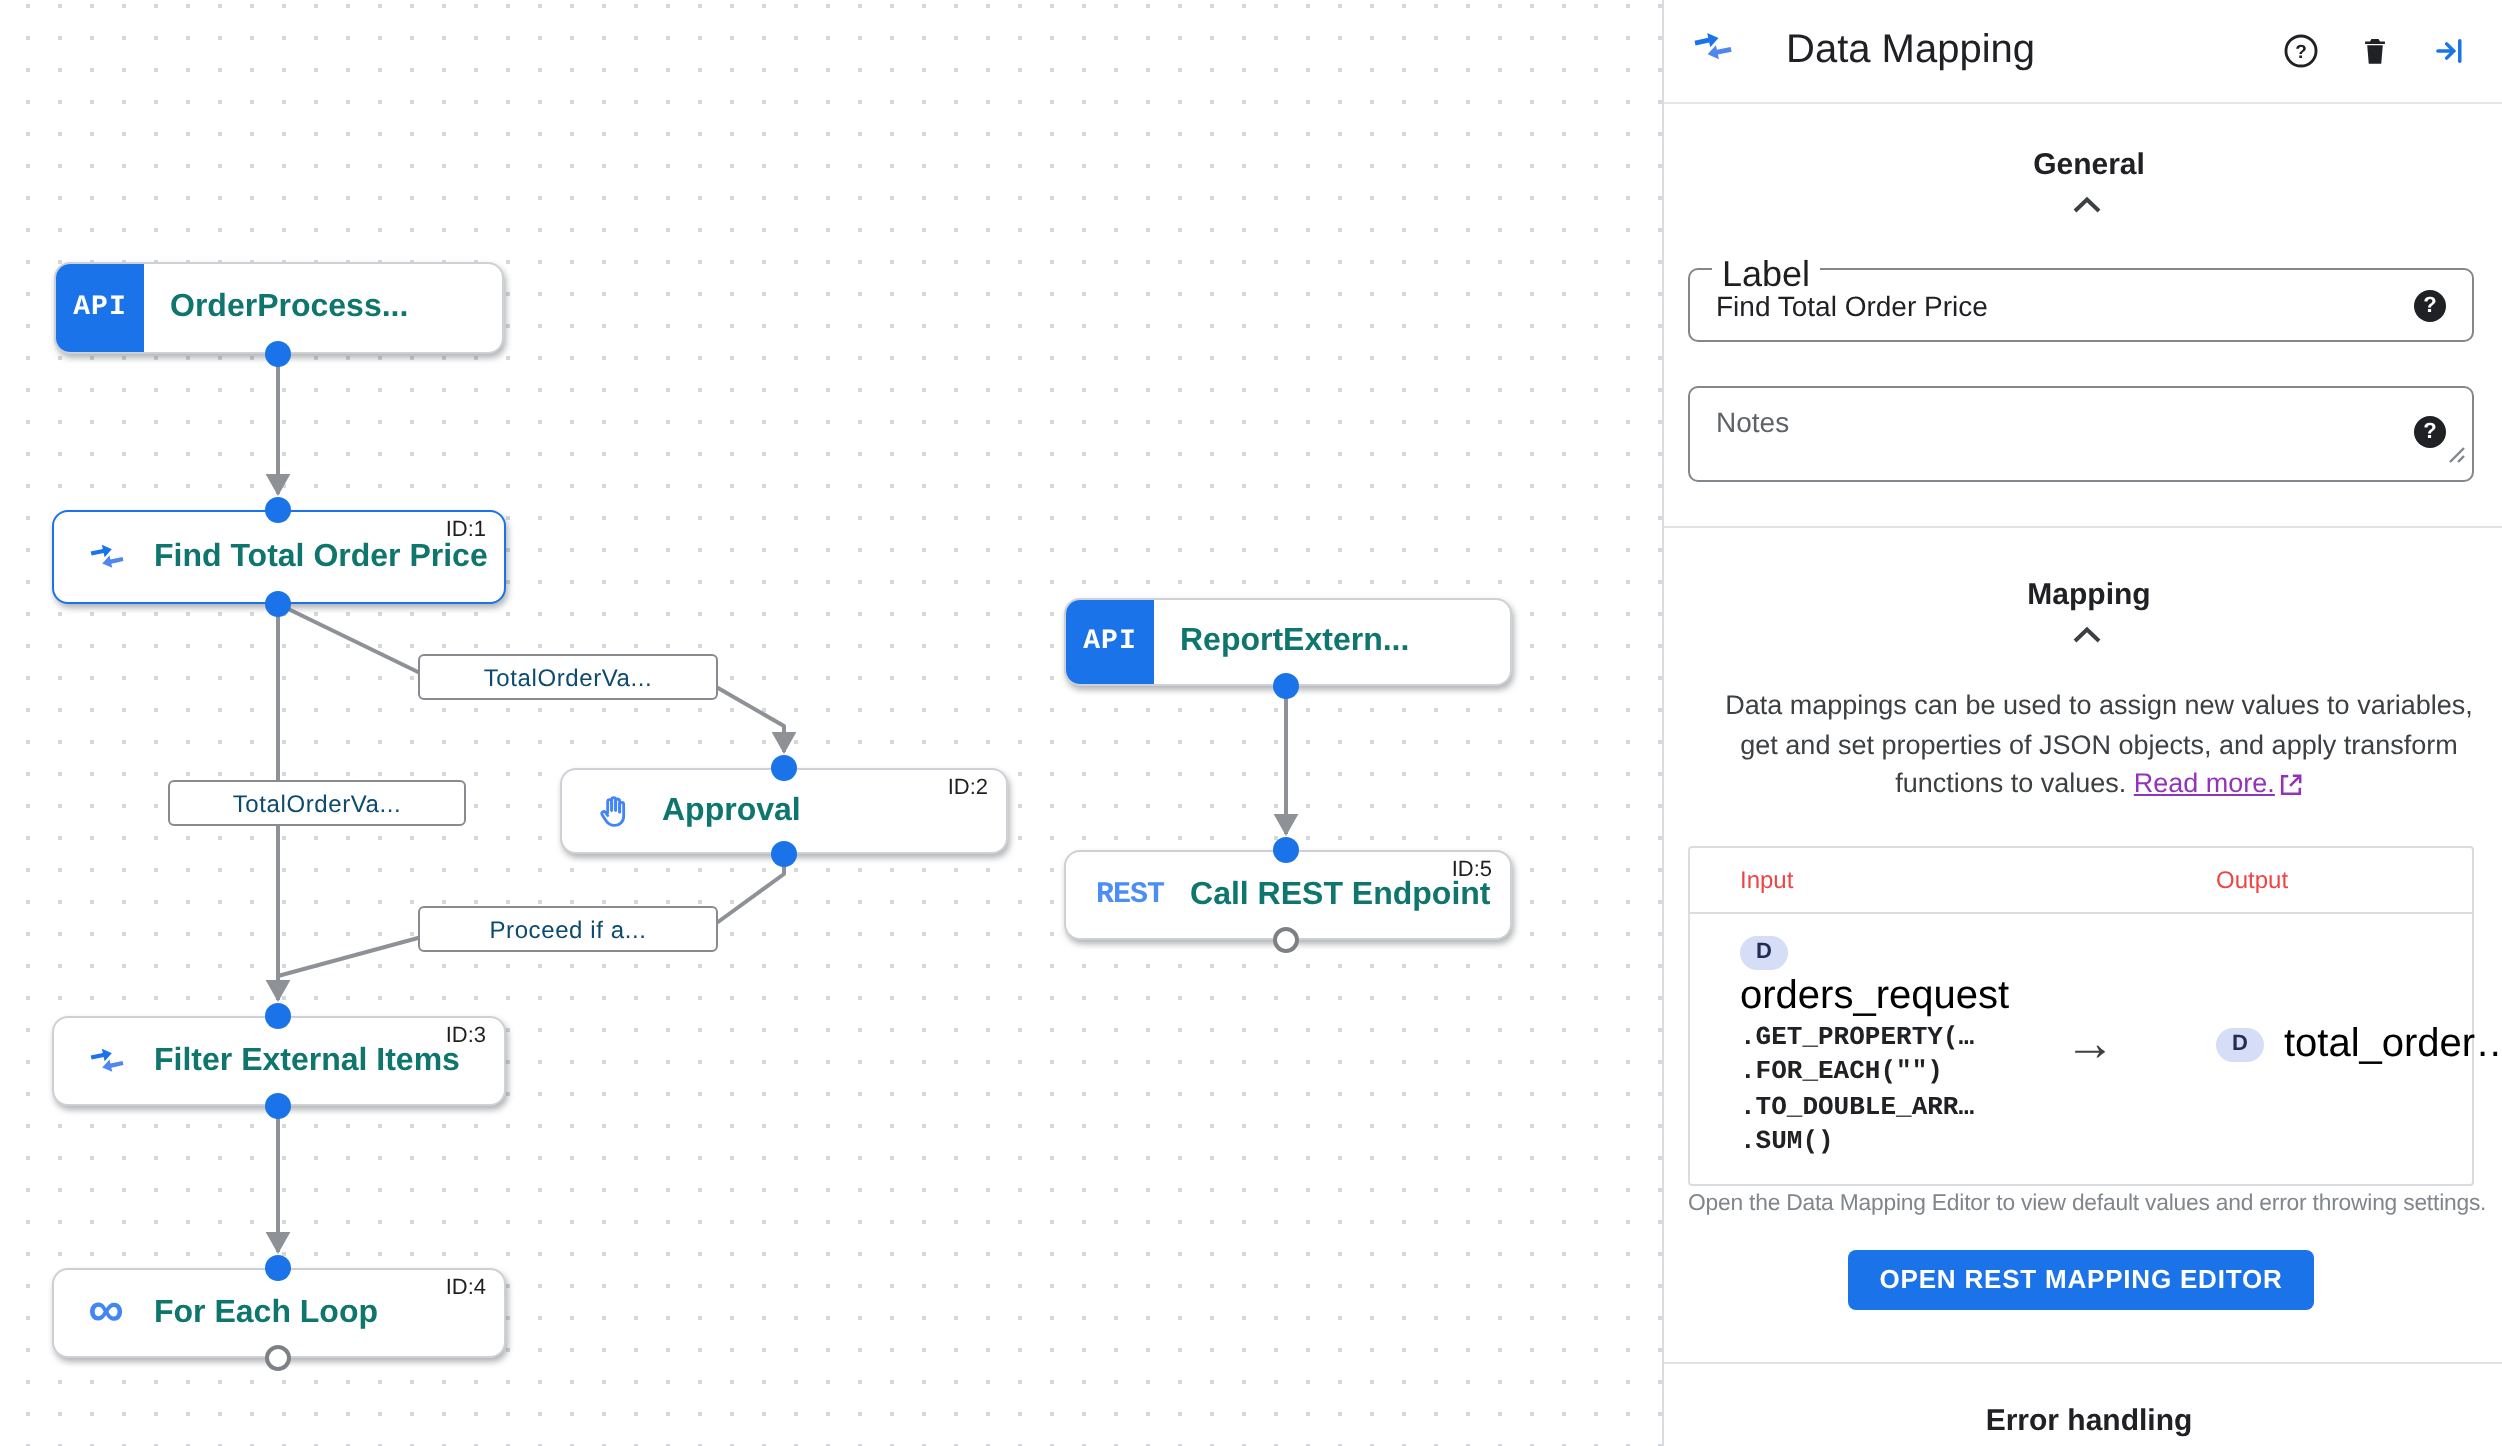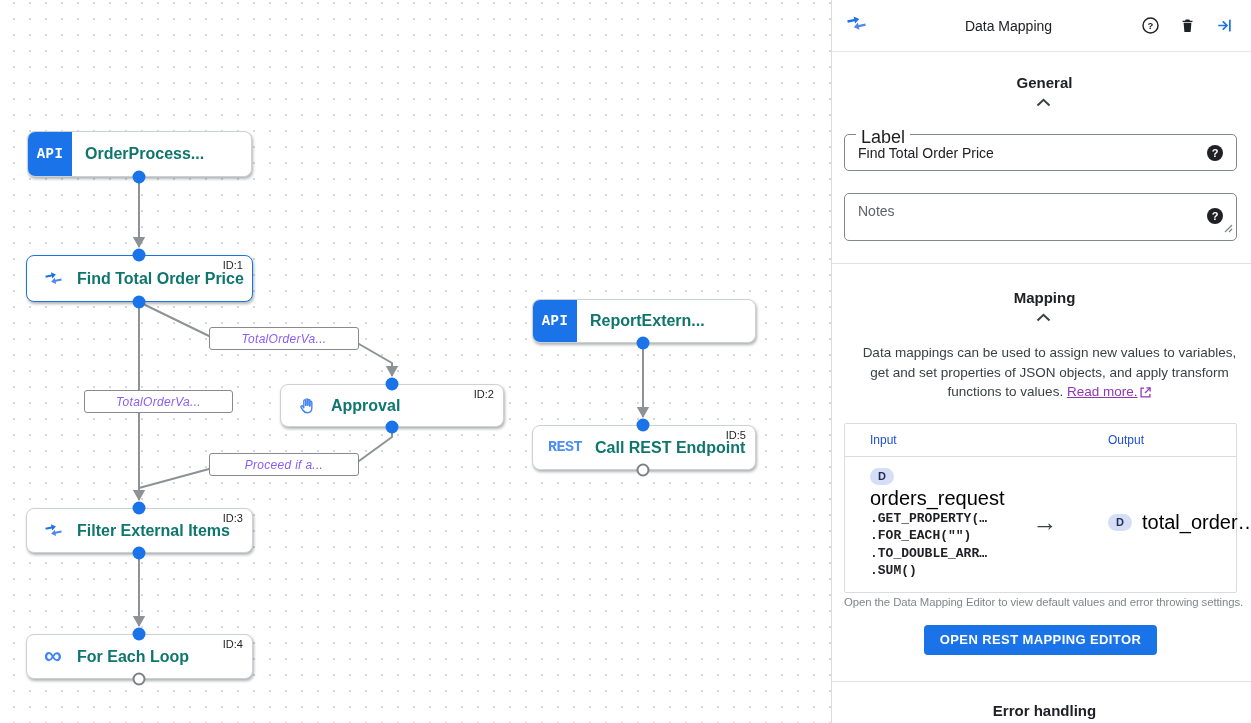--- a/index.html
+++ b/index.html
@@ -9,22 +9,22 @@
 
   
   .canvas {
     position:relative; width:831px; height:723px; background:#fff; overflow:hidden;
     background-image: radial-gradient(circle 1.2px, #d4d7db 98%, rgba(0,0,0,0));
     background-size:16px 16px; background-position:6px 11px;
   }
   #edges-svg { position:absolute; left:0; top:0; z-index:1; }
   .edge-label {
     position:absolute; z-index:2; background:#fff; border:1px solid #878b90; border-radius:3px;
-    font-size:12px; color:#8b5cf6; letter-spacing:.3px;
-    display:flex; align-items:center; justify-content:center;font-style:italic;
+    font-size:12px; color:#0c4a6e; letter-spacing:.3px;
+    display:flex; align-items:center; justify-content:center;
   }
   .node {
     position:absolute; z-index:3; background:#fff; border:1px solid #cdd0d4; border-radius:8px;
     box-shadow:1px 2px 3px rgba(60,64,67,.4);
     display:flex; align-items:center; overflow:hidden;
   }
   .node.selected { border:1.5px solid #1a73e8; }
   .node-badge {
     align-self:stretch; width:44px; flex:none; background:#1a73e8; color:#fff;
     display:flex; align-items:center; justify-content:center;
@@ -34,21 +34,21 @@
   .node-icon.rest { width:auto; font-family:"Liberation Mono","DejaVu Sans Mono",monospace; font-weight:700; font-size:15px; color:#4c8df6; letter-spacing:-.5px; }
   .node-icon.loop { font-size:25px; font-weight:700; color:#4285f4; line-height:18px; margin-top:-4px; }
   .node-title { margin-left:13px; font-size:16px; font-weight:700; color:#0f766e; white-space:nowrap; }
   .node-id { position:absolute; top:3px; right:9px; font-size:11px; color:#1f1f1f; }
   .port { position:absolute; z-index:4; width:13px; height:13px; border-radius:50%; background:#1a73e8; transform:translate(-50%,-50%); }
   .port.hollow { background:#fff; border:2px solid #7d8186; }
 
   
   .panel { position:relative; width:420px; height:723px; border-left:1px solid #dadce0; background:#fff; overflow:hidden; }
   .panel-header { height:52px; display:flex; align-items:center; padding:0 16px 0 14px; border-bottom:1px solid #e4e6e8; }
-  .panel-title { font-size:14px; color:#202124; margin-left:26px; flex:1;text-align:center; }
+  .panel-title { font-size:20px; color:#202124; margin-left:26px; flex:1; }
   .hdr-btn { width:22px; height:22px; margin-left:15px; display:flex; align-items:center; justify-content:center; cursor:pointer; }
   .divider { height:1px; background:#e0e2e5; }
   .section { padding:0 14px 0 12px; }
   .sec-head { display:flex; align-items:center; justify-content:space-between; padding-left:8px;flex-direction:column; }
   .sec-title { font-size:15px; font-weight:700; color:#202124; }
   .chev { width:22px; height:22px; display:flex; align-items:center; justify-content:center; cursor:pointer; margin-right:2px; }
 
   .field { position:relative; border:1px solid #82878c; border-radius:5px; background:#fff; }
   .float-label { position:absolute; top:-8px; left:11px; background:#fff; padding:0 5px; font-size:18px; color:#1f1f1f; }
   .label-field { height:37px; margin-top:21px; display:flex; align-items:center; }
@@ -59,21 +59,21 @@
   .help-dot { position:absolute; right:13px; top:50%; transform:translateY(-50%); width:16px; height:16px; border-radius:50%; background:#202124; color:#fff; font-size:11px; font-weight:700; display:flex; align-items:center; justify-content:center; cursor:pointer; }
   .resize-handle { position:absolute; right:3px; bottom:3px; }
 
   .mapping-desc { margin:15px 0 0 8px; font-size:13.5px; line-height:19.5px; color:#3c4043; width:395px;text-align:center; }
   .read-more { color:#9334b8; text-decoration:underline; cursor:pointer; }
   .ext-icon { display:inline-block; vertical-align:-2px; margin-left:3px; }
 
   .map-table { margin-top:19px; border:1px solid #dadce0; border-radius:2px; }
   .mt-row { display:grid; grid-template-columns:160px 80px 1fr; }
   .mt-head { border-bottom:1px solid #dadce0; height:33px; align-items:center; }
-  .mt-head span { font-size:12px; color:#1d4ed8; }
+  .mt-head span { font-size:12px; color:#ef4444; }
   .mt-head .in { padding-left:25px; }
   .mt-head .out { grid-column:3; padding-left:23px; }
   .mt-body { padding:9px 0 12px; }
   .mt-input { padding-left:25px; }
   .chip { display:inline-block; background:#d6ddf7; color:#232c55; border-radius:9px; font-size:11px; font-weight:700; padding:2px 8px; line-height:13px; }
   .var-name { font-size:20px; color:#000000; margin-top:2px; }
   .code-lines { font-family:"Liberation Mono","DejaVu Sans Mono",monospace; font-weight:700; font-size:13px; line-height:17.5px; color:#202124; white-space:pre; }
   .mt-arrow { display:flex; align-items:center; justify-content:center; font-size:25px; color:#3c4043; }
   .mt-output { display:flex; align-items:center; padding-left:23px; }
   .mt-output .var-name { margin:0 0 0 10px; white-space:nowrap; }

